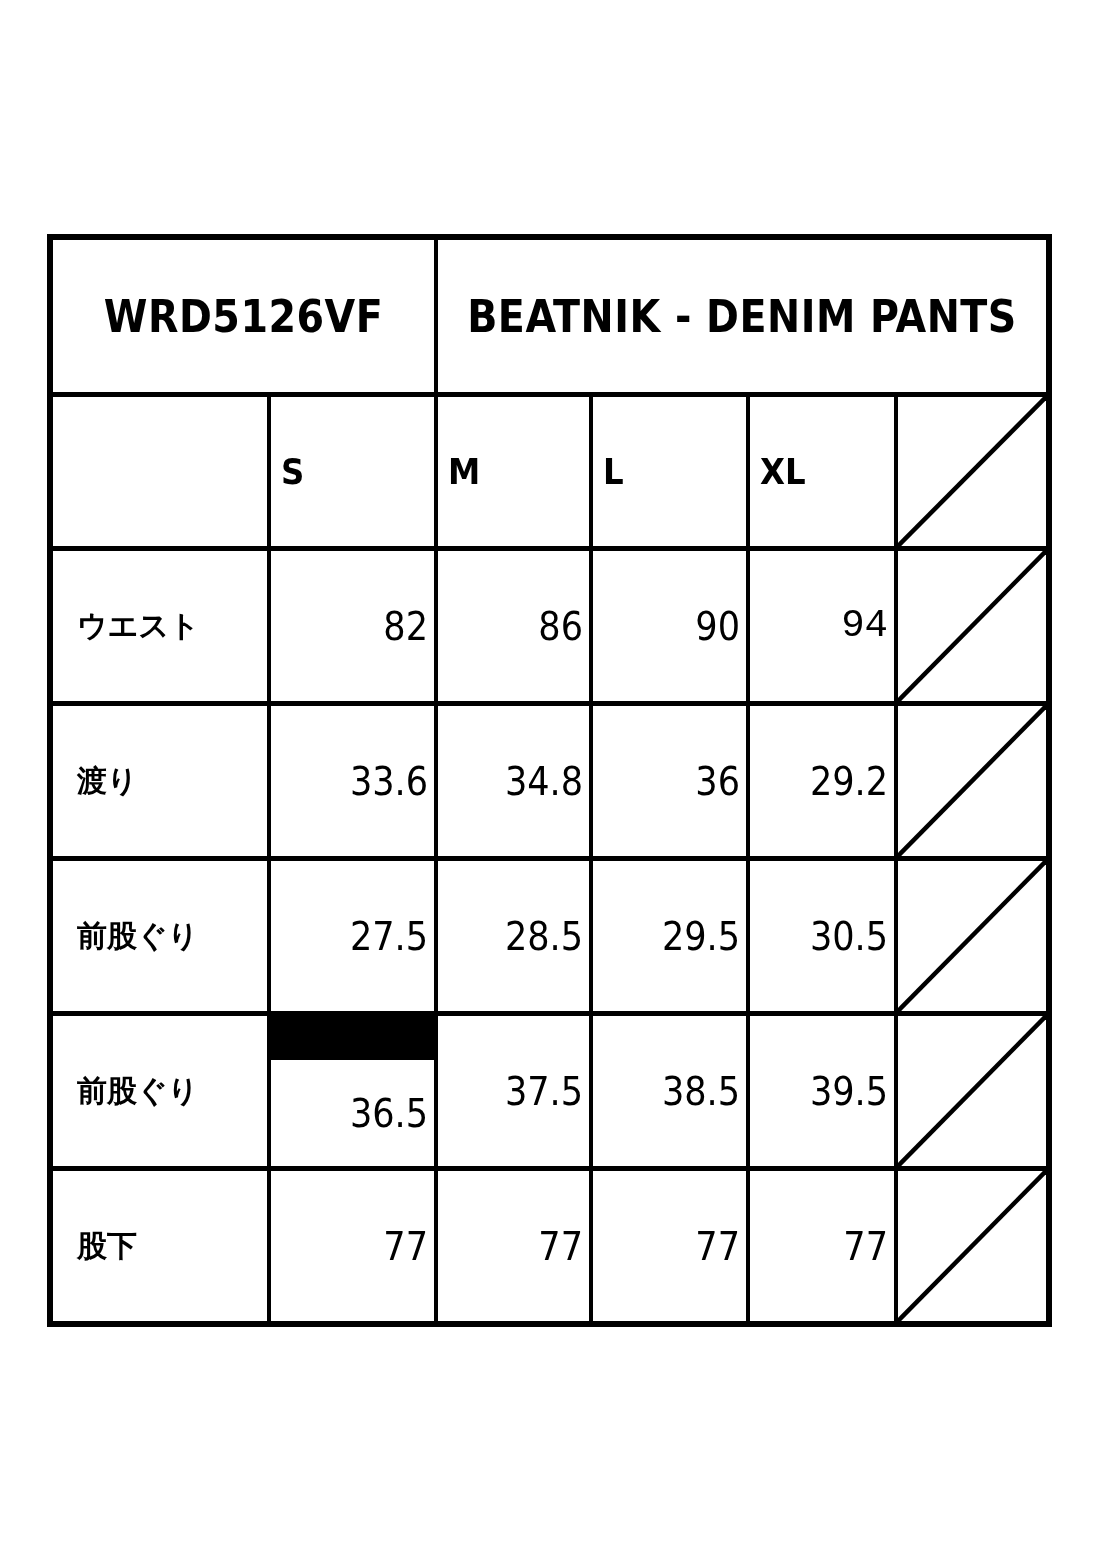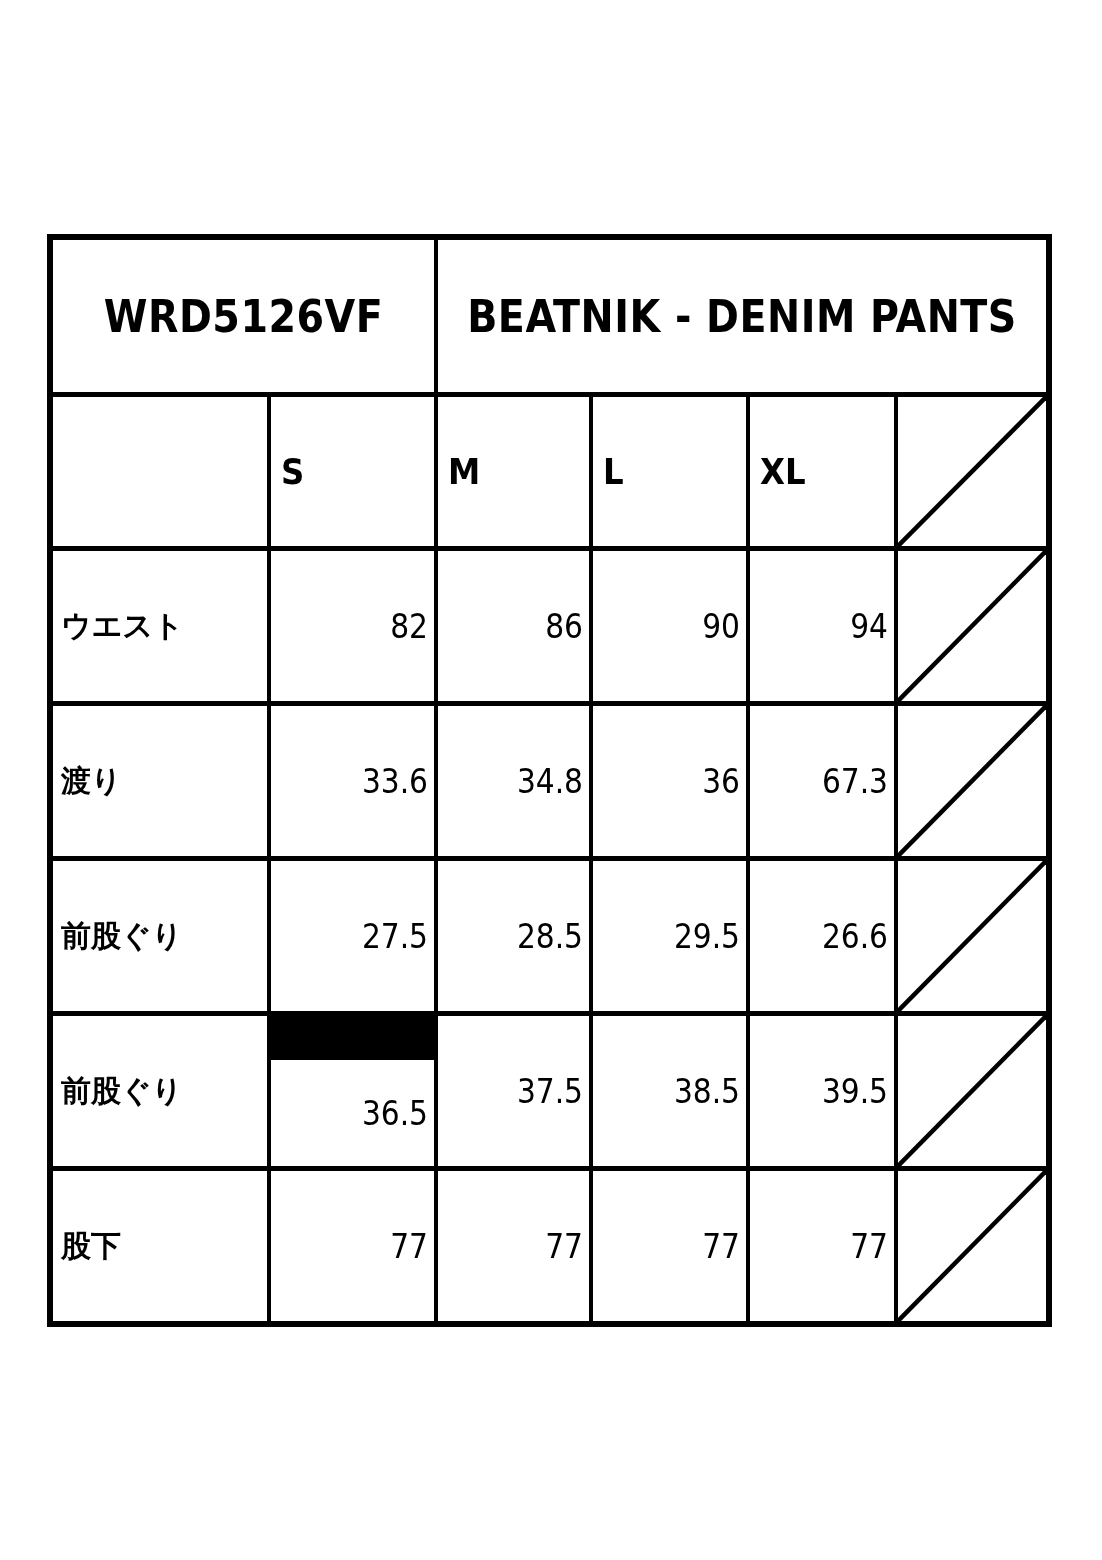--- a/index.html
+++ b/index.html
@@ -42,26 +42,26 @@
     letter-spacing: 0.5px;
   }
   .c-size {
     font-weight: 700;
     font-size: 36px;
     padding-left: 10px;
   }
   .c-label {
     font-weight: 700;
     font-size: 30px;
-    padding-left: 8px;
+    padding-left: 24px;
   }
   .c-num {
     justify-content: flex-end;
     font-weight: 400;
-    font-size: 33px;
+    font-size: 39px;
     padding-right: 6px;
   }
   .c-diag svg {
     position: absolute;
     left: 0;
     top: 0;
     width: 100%;
     height: 100%;
     display: block;
   }
@@ -82,43 +82,43 @@
   <div class="cell c-diag" style="grid-column:6; grid-row:2;">
     <svg viewBox="0 0 100 100" preserveAspectRatio="none">
       <line x1="0" y1="100" x2="100" y2="0" stroke="#000000" stroke-width="4.5" vector-effect="non-scaling-stroke"></line>
     </svg>
   </div>
 
   <div class="cell c-label" style="grid-column:1; grid-row:3;">ウエスト</div>
   <div class="cell c-num" style="grid-column:2; grid-row:3;">82</div>
   <div class="cell c-num" style="grid-column:3; grid-row:3;">86</div>
   <div class="cell c-num" style="grid-column:4; grid-row:3;padding-left:39px;">90</div>
-  <div class="cell c-num" style="grid-column:5; grid-row:3;">94</div>
+  <div class="cell c-num" style="grid-column:5; grid-row:3;font-family:Liberation Mono, monospace;">94</div>
   <div class="cell c-diag" style="grid-column:6; grid-row:3;">
     <svg viewBox="0 0 100 100" preserveAspectRatio="none">
       <line x1="0" y1="100" x2="100" y2="0" stroke="#000000" stroke-width="4.5" vector-effect="non-scaling-stroke"></line>
     </svg>
   </div>
 
   <div class="cell c-label" style="grid-column:1; grid-row:4;">渡り</div>
   <div class="cell c-num" style="grid-column:2; grid-row:4;">33.6</div>
   <div class="cell c-num" style="grid-column:3; grid-row:4;">34.8</div>
   <div class="cell c-num" style="grid-column:4; grid-row:4;">36</div>
-  <div class="cell c-num" style="grid-column:5; grid-row:4;">67.3</div>
+  <div class="cell c-num" style="grid-column:5; grid-row:4;">29.2</div>
   <div class="cell c-diag" style="grid-column:6; grid-row:4;">
     <svg viewBox="0 0 100 100" preserveAspectRatio="none">
       <line x1="0" y1="100" x2="100" y2="0" stroke="#000000" stroke-width="4.5" vector-effect="non-scaling-stroke"></line>
     </svg>
   </div>
 
   <div class="cell c-label" style="grid-column:1; grid-row:5;">前股ぐり</div>
   <div class="cell c-num" style="grid-column:2; grid-row:5;">27.5</div>
   <div class="cell c-num" style="grid-column:3; grid-row:5;">28.5</div>
   <div class="cell c-num" style="grid-column:4; grid-row:5;">29.5</div>
-  <div class="cell c-num" style="grid-column:5; grid-row:5;">26.6</div>
+  <div class="cell c-num" style="grid-column:5; grid-row:5;">30.5</div>
   <div class="cell c-diag" style="grid-column:6; grid-row:5;">
     <svg viewBox="0 0 100 100" preserveAspectRatio="none">
       <line x1="0" y1="100" x2="100" y2="0" stroke="#000000" stroke-width="4.5" vector-effect="non-scaling-stroke"></line>
     </svg>
   </div>
 
   <div class="cell c-label" style="grid-column:1; grid-row:6;">前股ぐり</div>
   <div class="cell c-num" style="grid-column:2; grid-row:6;margin-top:44px;">36.5</div>
   <div class="cell c-num" style="grid-column:3; grid-row:6;">37.5</div>
   <div class="cell c-num" style="grid-column:4; grid-row:6;">38.5</div>

